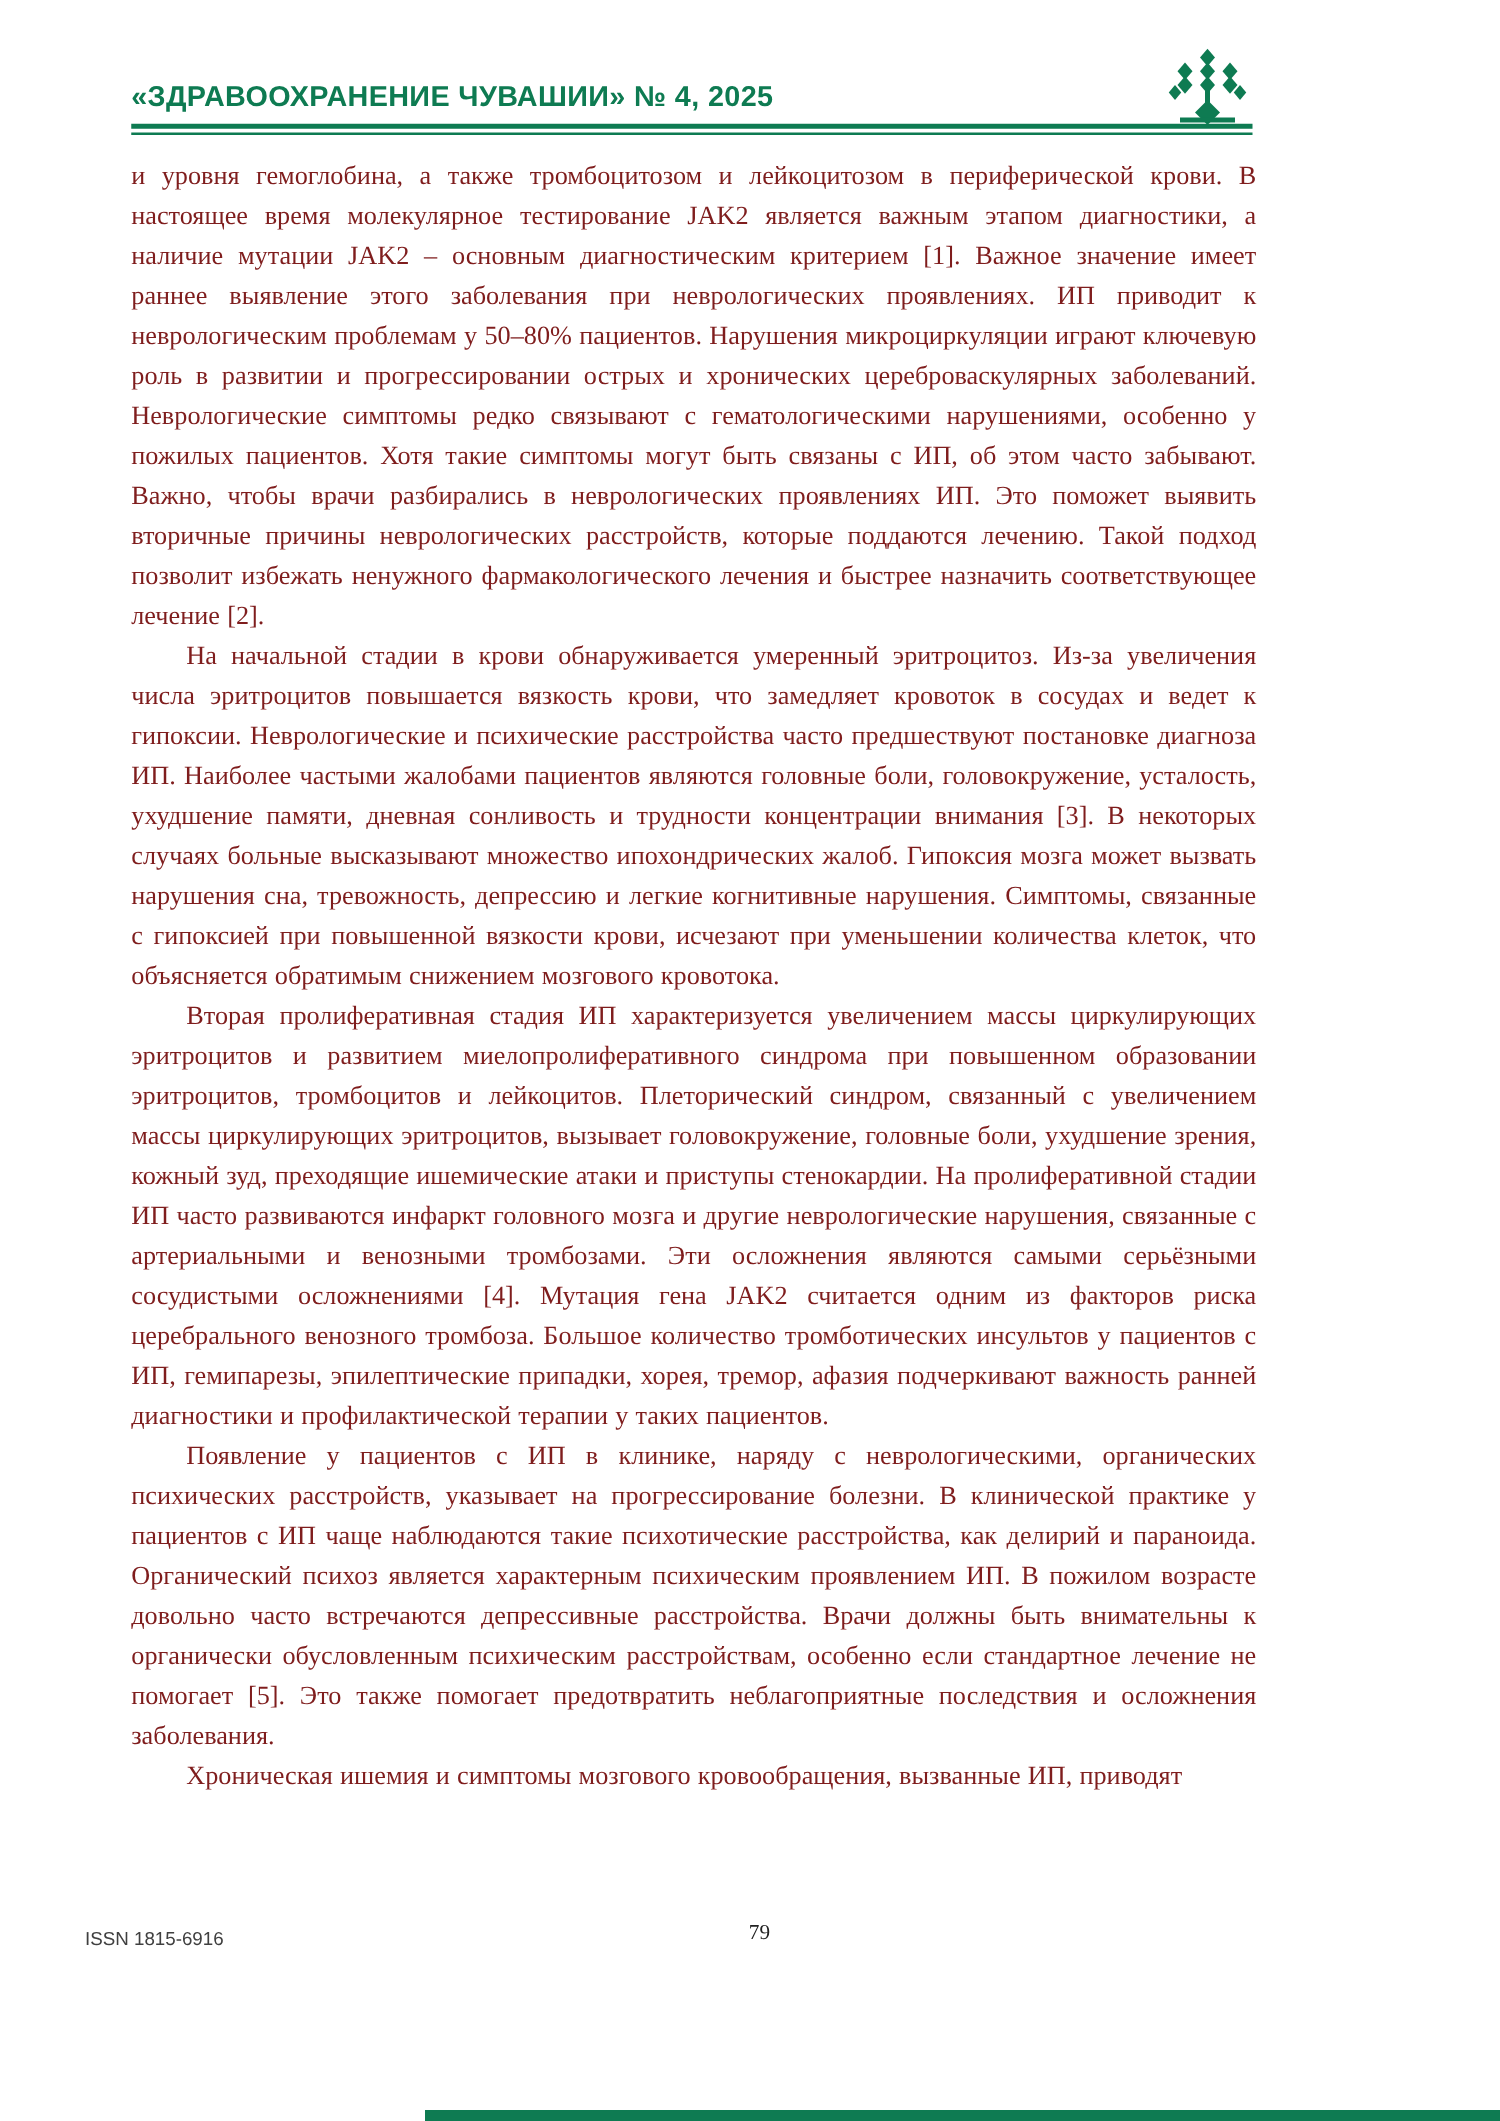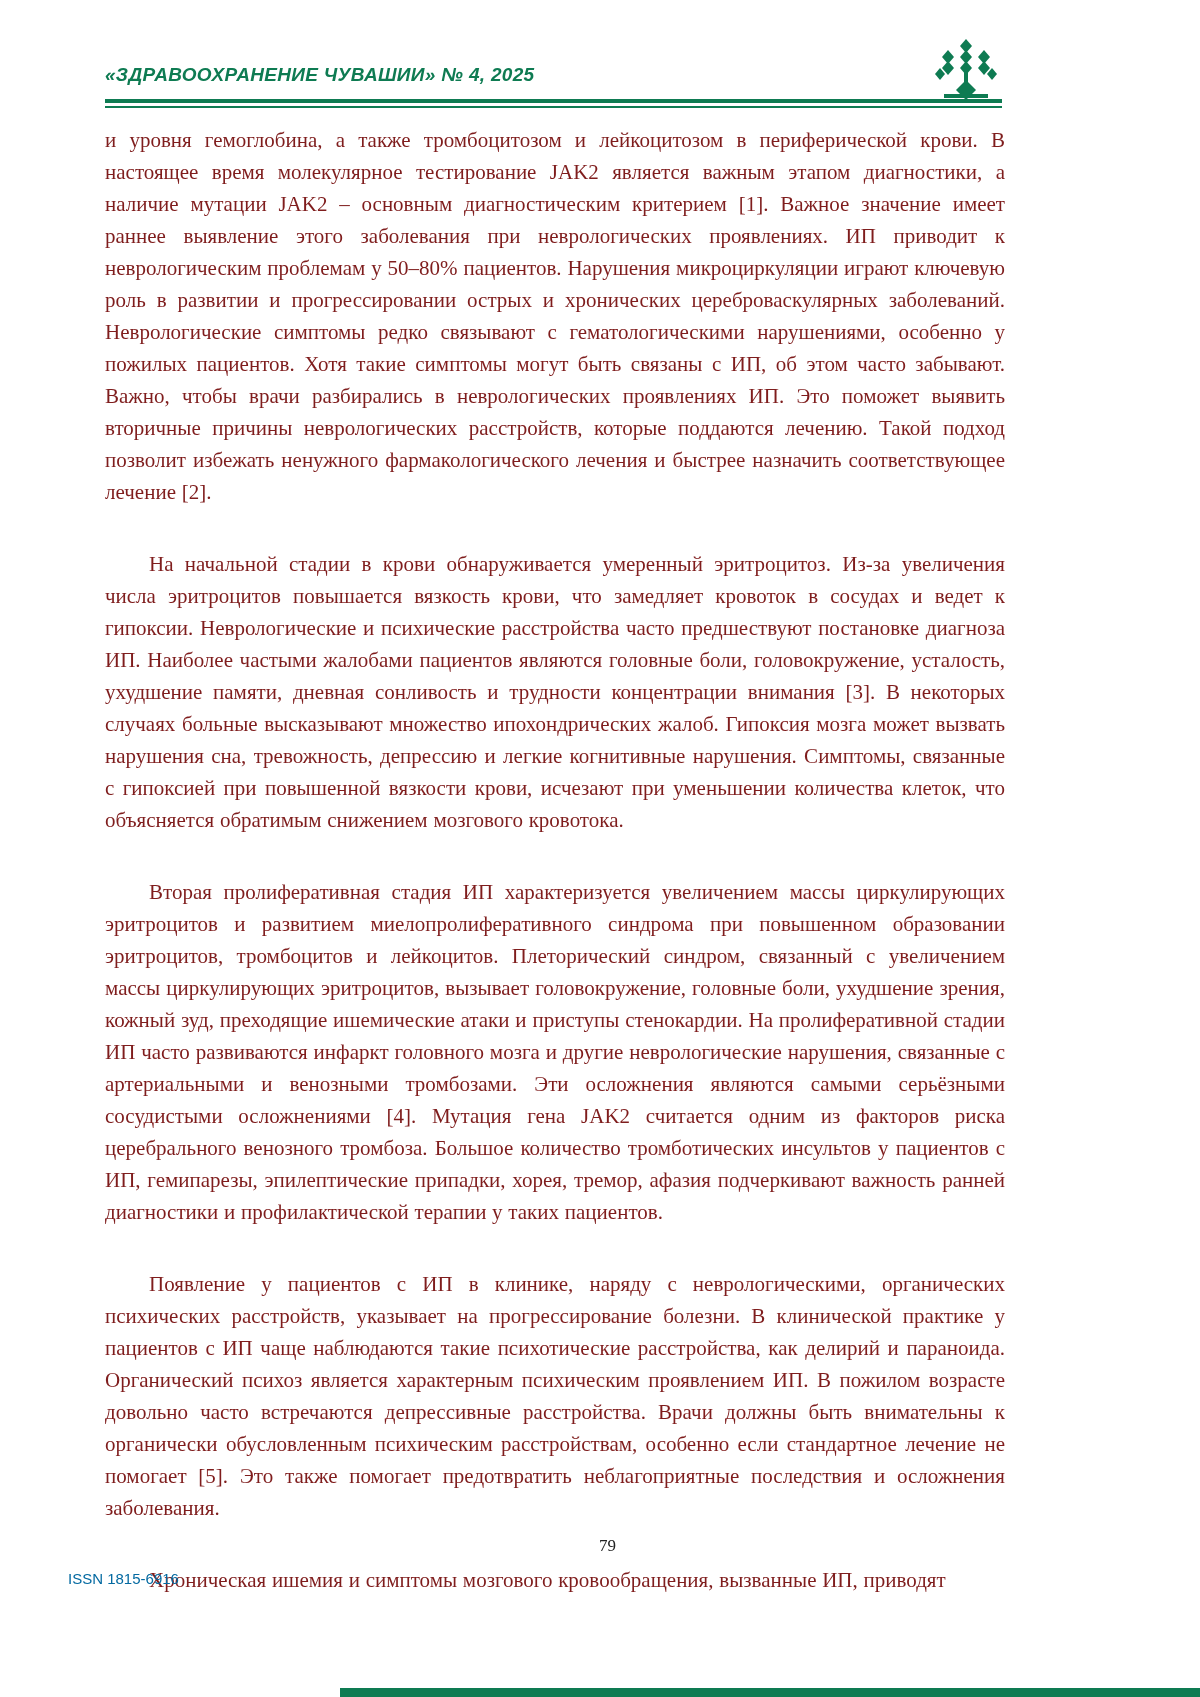--- a/index.html
+++ b/index.html
@@ -13,25 +13,24 @@
   .page {
     position:absolute; inset:0;
     background:#ffffff;
   }
   
   .journal-title {
     position:absolute;
     left:105px; top:64px;
     font-family:"Liberation Sans", sans-serif;
     font-weight:bold;
-    font-size:19px;
+    font-size:23px;
     letter-spacing:0.3px;
     color:#0e7b52;
     white-space:nowrap;
-    font-style:italic;
   }
   .logo {
     position:absolute;
     left:930px; top:38px;
     width:72px; height:64px;
   }
   .rule-thick {
     position:absolute;
     left:105px; width:897px; top:99px; height:4px;
     background:#0e7b52;
@@ -47,29 +46,28 @@
     left:105px; top:124px;
     width:900px;
   }
   .body-text p {
     text-align:justify;
     font-size:21px;
     line-height:32px;
     color:#7f1d1d;
     word-spacing:0.5px;
   }
-  .body-text p.indent { text-indent:44px;margin-top:40px; }
+  .body-text p.indent { text-indent:44px; }
   
   .issn {
     position:absolute;
     left:68px; top:1543px;
     font-family:"Liberation Sans", sans-serif;
     font-size:15px;
-    color:#0369a1;
-    margin-top:27px;
+    color:#404040;
   }
   .page-number {
     position:absolute;
     left:0; top:1536px; width:1200px;
     text-align:center;
     font-size:17px;
     color:#222;
     padding-left:15px;
   }
   .bottom-bar {

